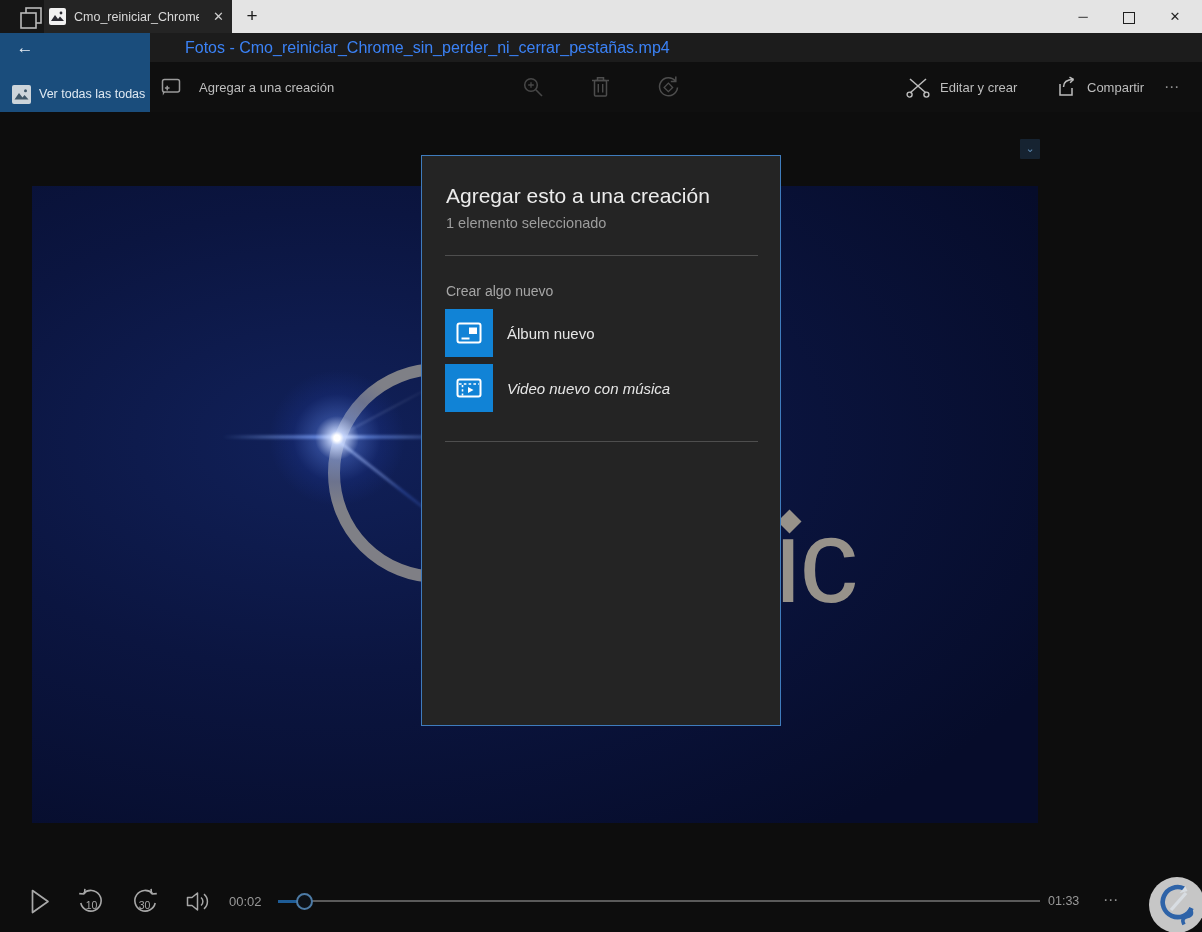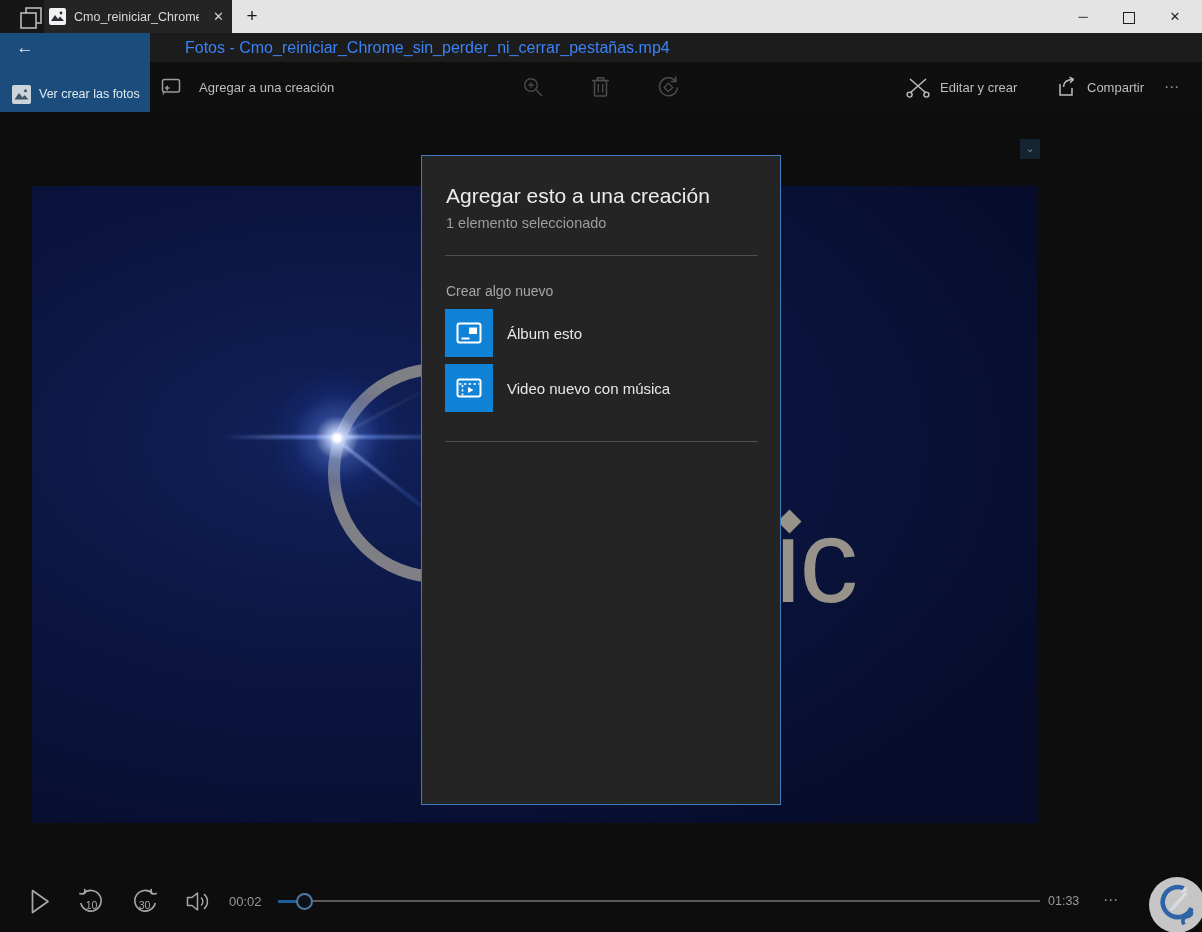--- a/index.html
+++ b/index.html
@@ -51,21 +51,21 @@
   .beam-h{left:190px;top:249px;width:235px;height:4px;border-radius:2px;filter:blur(1px);
     background:linear-gradient(90deg,rgba(0,0,0,0),rgba(140,176,255,.7) 42%,#e4eeff 50%,rgba(130,170,255,.55) 62%,rgba(0,0,0,0));}
   .beam-d{left:303px;top:251px;width:155px;height:3px;transform:rotate(38deg);transform-origin:0 50%;filter:blur(1px);
     background:linear-gradient(90deg,rgba(214,228,255,.75),rgba(70,110,220,.35) 55%,rgba(0,0,0,0));}
   .beam-u{left:303px;top:251px;width:120px;height:2px;transform:rotate(-28deg);transform-origin:0 50%;opacity:.4;filter:blur(1px);
     background:linear-gradient(90deg,rgba(214,228,255,.7),rgba(0,0,0,0));}
   .logo-text{left:743px;top:316px;font-size:118px;line-height:1;color:#97928a;font-weight:500;letter-spacing:-2px;}
   .logo-dot{left:749px;top:327px;width:17px;height:17px;background:#97928a;transform:rotate(45deg);}
 
   
-  .dialog{left:421px;top:155px;width:360px;height:650px;background:#242424;border:1.5px solid #3f7cbd;box-sizing:border-box;}
+  .dialog{left:421px;top:155px;width:360px;height:571px;background:#242424;border:1.5px solid #3f7cbd;box-sizing:border-box;}
   .dlg-title{left:24px;top:28px;color:#ececec;font-size:21px;font-weight:400;}
   .dlg-sub{left:24px;top:59px;color:#9d9d9d;font-size:14.5px;}
   .dlg-div{left:23px;width:313px;height:1px;background:#4e4e4e;}
   .dlg-section{left:24px;top:127px;color:#a6a6a6;font-size:14px;}
   .dlg-item{left:23px;width:315px;height:48px;display:flex;align-items:center;}
   .tile{width:48px;height:48px;background:#1183d6;position:relative;flex:0 0 auto;}
   .tile svg{position:absolute;left:11px;top:12px;}
   .dlg-item-label{color:#e6e6e6;font-size:15px;margin-left:14px;white-space:nowrap;}
 
   
@@ -162,21 +162,21 @@
 
   <div class="abs blue-panel">
     <div class="abs back-btn">←</div>
     <div class="abs viewall">
       <span class="viewall-icon">
         <svg width="17" height="17" viewBox="0 0 17 17">
           <path d="M1.5 13.5 L6 7 L9.5 11.5 L11.5 9 L15.5 13.5 Z" fill="#3e5668"></path>
           <circle cx="12.5" cy="4.8" r="1.5" fill="#3e5668"></circle>
         </svg>
       </span>
-      <span class="viewall-label">Ver crear las fotos</span>
+      <span class="viewall-label">Ver todas las todas</span>
     </div>
   </div>
 
   <div class="abs video">
     <div class="abs ring"></div>
     <div class="abs beam-h"></div>
     <div class="abs beam-d"></div>
     <div class="abs beam-u"></div>
     <div class="abs flare-core"></div>
     <div class="abs logo-text">ic</div>
@@ -190,24 +190,24 @@
     <div class="abs dlg-section">Crear algo nuevo</div>
 
     <div class="abs dlg-item" style="top:153px;">
       <span class="tile">
         <svg width="26" height="24" viewBox="0 0 26 24">
           <rect x="1.5" y="2.5" width="23" height="19" rx="2" fill="none" stroke="#ffffff" stroke-width="2"></rect>
           <rect x="13" y="6.5" width="8" height="6.5" fill="#ffffff"></rect>
           <path d="M5.5 17.5 h8" stroke="#ffffff" stroke-width="2"></path>
         </svg>
       </span>
-      <span class="dlg-item-label">Álbum esto</span>
-    </div>
-
-    <div class="abs dlg-item" style="top:208px;">
+      <span class="dlg-item-label">Álbum nuevo</span>
+    </div>
+
+    <div class="abs dlg-item" style="top:208px;font-style:italic;">
       <span class="tile">
         <svg width="26" height="24" viewBox="0 0 26 24">
           <rect x="1.5" y="3.5" width="23" height="17" rx="2" fill="none" stroke="#ffffff" stroke-width="2"></rect>
           <path d="M3 8 h20" stroke="#ffffff" stroke-width="1.6" stroke-dasharray="2.6 2.2"></path>
           <path d="M6.5 9 v11" stroke="#ffffff" stroke-width="1.6" stroke-dasharray="2.2 2"></path>
           <path d="M12 11 L17.5 14 L12 17 Z" fill="#ffffff"></path>
         </svg>
       </span>
       <span class="dlg-item-label">Video nuevo con música</span>
     </div>

